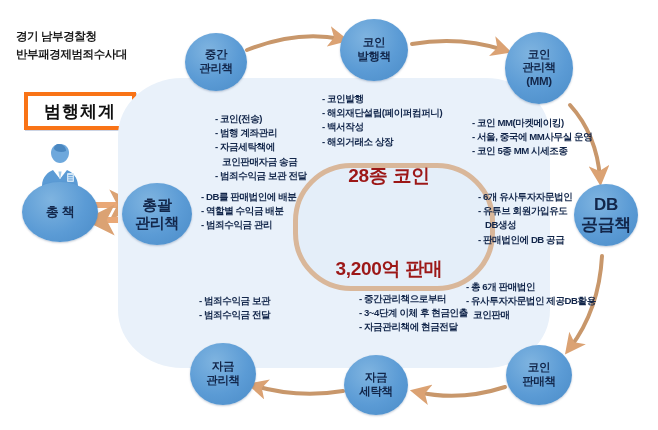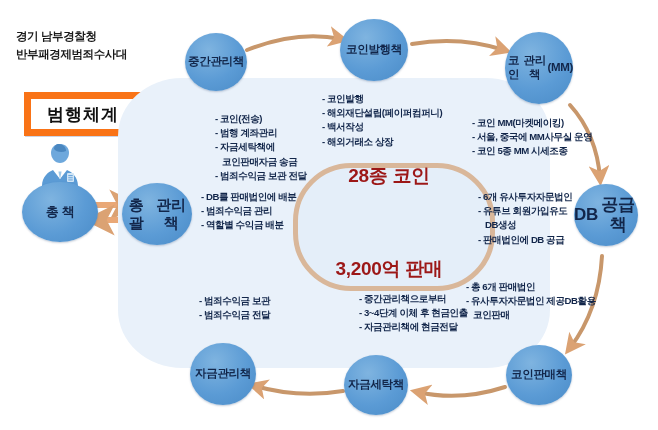--- a/index.html
+++ b/index.html
@@ -13,35 +13,35 @@
   #stage{position:absolute;left:0;top:0;width:658px;height:430px;}
 
   
   .agency{
     position:absolute;left:16px;top:28px;width:160px;
     text-align:left;font-weight:bold;font-size:11.5px;color:#1a1a1a;
     line-height:1.55;letter-spacing:-0.4px;
   }
   .titlebox{
     position:absolute;left:24px;top:92px;width:104px;height:30px;
-    border:7px solid #f97316;background:#ffffff;
+    border:4px solid #f97316;background:#ffffff;
     display:flex;align-items:center;justify-content:center;
     font-weight:bold;font-size:17px;color:#111;letter-spacing:1px;
     box-shadow:1px 1px 0 #ccd4e4;
   }
 
   
   .person{position:absolute;left:34px;top:140px;width:52px;height:48px;}
 
   
   .node{
     position:absolute;border-radius:50%;
     background:radial-gradient(circle at 38% 30%, #7fb4e0 0%, #5b9bd5 55%, #4a8bc7 100%);
     color:#12264a;font-weight:bold;text-align:center;
-    display:flex;flex-direction:row;align-items:center;justify-content:center;
+    display:flex;flex-direction:column;align-items:center;justify-content:center;
     line-height:1.18;letter-spacing:-0.3px;
     box-shadow:0 1px 2px rgba(40,70,110,.28);
   }
   .node span{display:block;}
 
   
   .bigellipse{
     position:absolute;left:118px;top:78px;width:432px;height:290px;
     background:#e9f1fa;border-radius:64px/58px;
   }
@@ -138,22 +138,22 @@
   <div class="blk" style="left:215px;top:112px;">
     <div>- 코인(전송)</div>
     <div>- 범행 계좌관리</div>
     <div>- 자금세탁책에</div>
     <div class="ind">코인판매자금 송금</div>
     <div>- 범죄수익금 보관 전달</div>
   </div>
 
   <div class="blk" style="left:201px;top:190px;">
     <div>- DB를 판매법인에 배분</div>
+    <div>- 역할별 수익금 배분</div>
     <div>- 범죄수익금 관리</div>
-    <div>- 역할별 수익금 배분</div>
   </div>
 
   <div class="blk" style="left:472px;top:116px;">
     <div>- 코인 MM(마켓메이킹)</div>
     <div>- 서울, 중국에 MM사무실 운영</div>
     <div>- 코인 5종 MM 시세조종</div>
   </div>
 
   <div class="blk" style="left:478px;top:190px;">
     <div>- 6개 유사투자자문법인</div>

